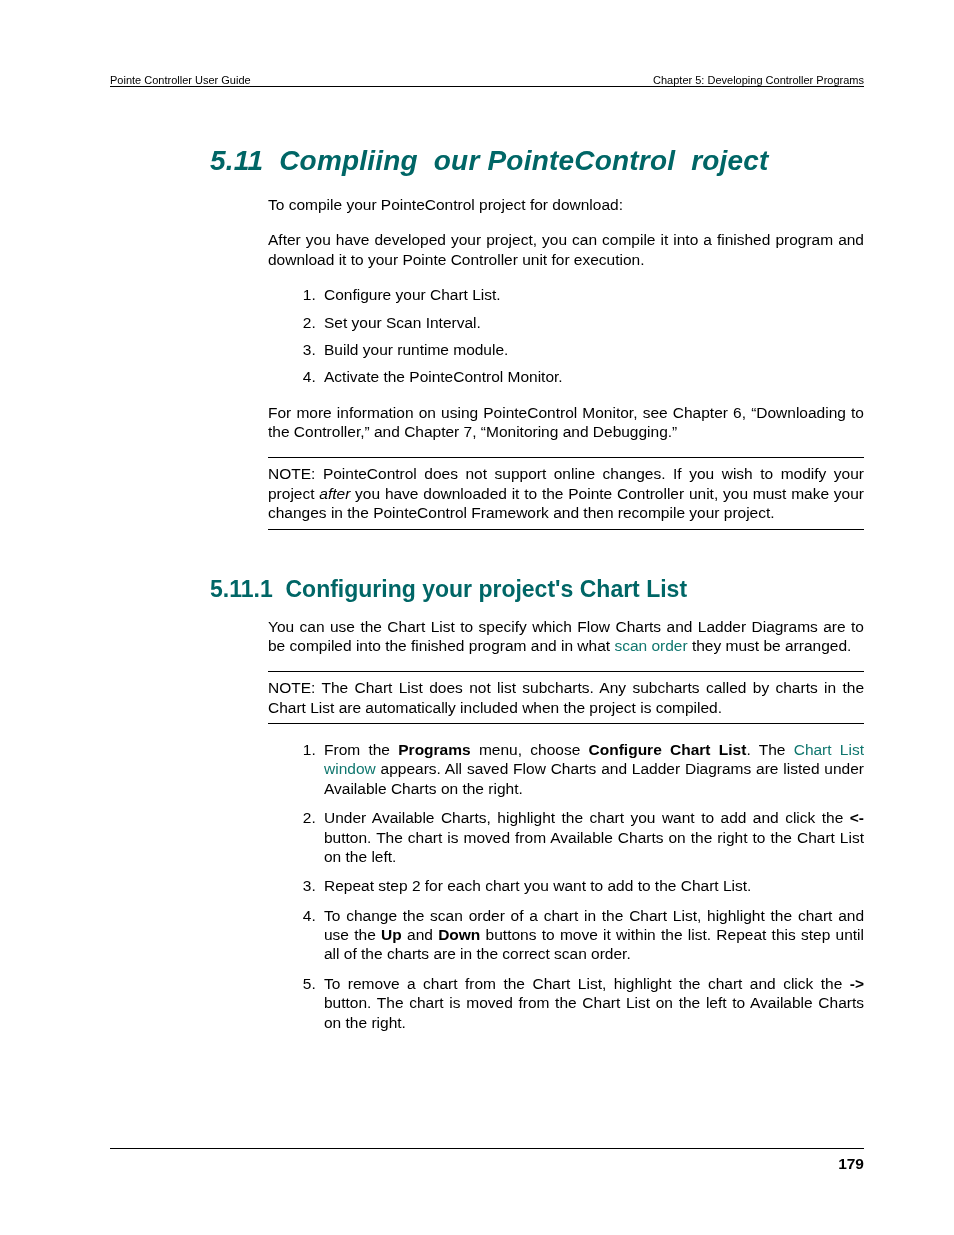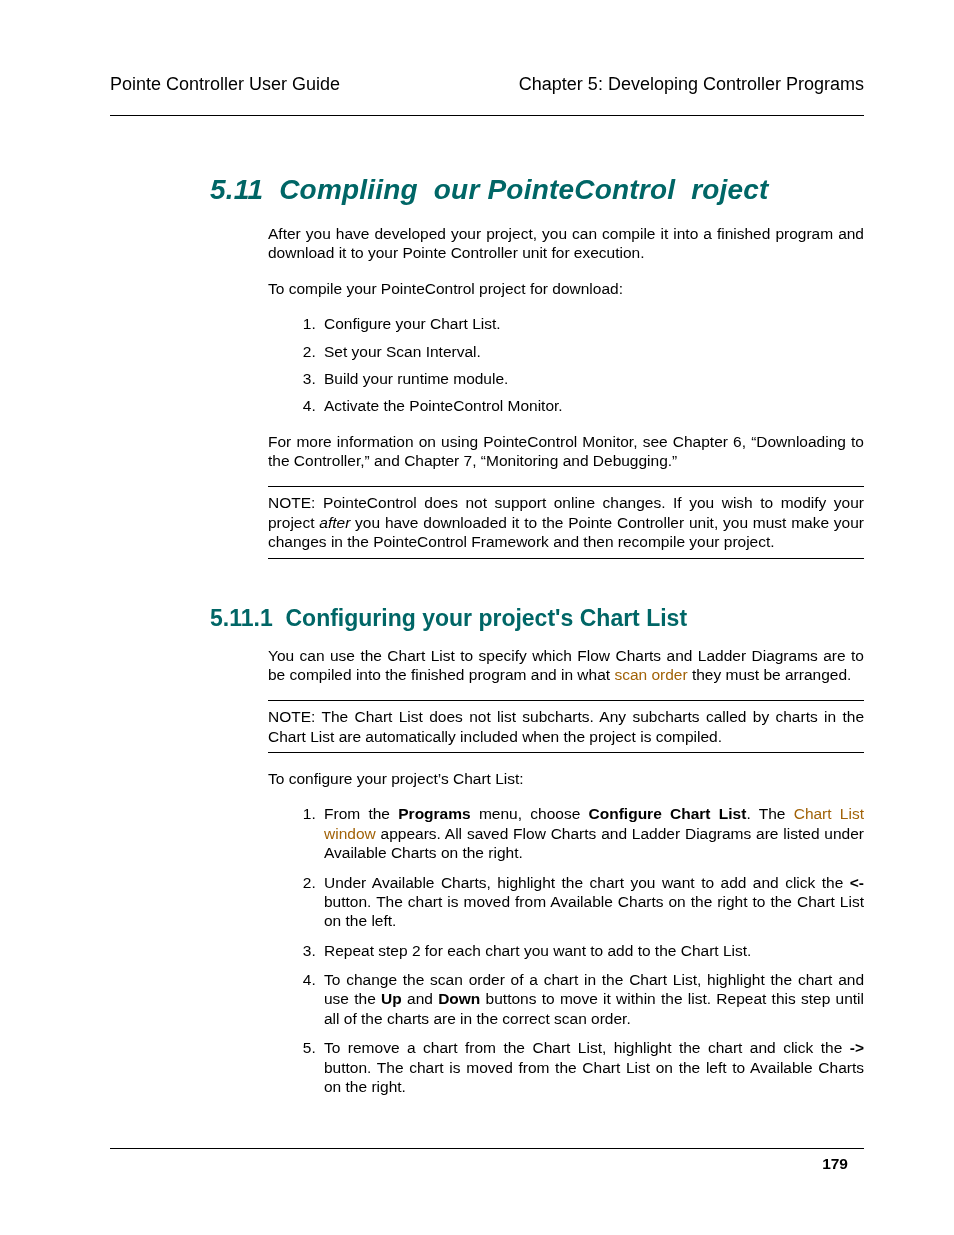--- a/index.html
+++ b/index.html
@@ -13,22 +13,22 @@
   .page {
     width: 954px;
     height: 1235px;
     position: relative;
     box-sizing: border-box;
     padding: 74px 90px 60px 110px;
   }
   .hdr {
     display: flex;
     justify-content: space-between;
-    font-size: 18px;
-    padding-bottom: 20px;
+    font-size: 11px;
+    padding-bottom: 0;
     border-bottom: 1.5px solid #000;
   }
   .hdr-left { font-weight: 400; }
   .hdr-right { font-weight: 400; }
 
   .content {
     padding-left: 158px;
     padding-top: 58px;
   }
 
@@ -70,32 +70,32 @@
     font-size: 15.5px;
     line-height: 1.25;
   }
   ol.numlist li {
     margin-bottom: 10px;
     padding-left: 4px;
     text-align: justify;
   }
   ol.numlist.tight li { margin-bottom: 8px; }
   .bold { font-weight: 700; }
-  .link { color: #a16207; }
+  .link { color: #0f766e; }
 
   .ftr-line {
     position: absolute;
     left: 110px;
     right: 90px;
     bottom: 86px;
     border-top: 1.5px solid #000;
   }
   .ftr-num {
     position: absolute;
-    right: 106px;
+    right: 90px;
     bottom: 62px;
     font-weight: 700;
     font-size: 15.5px;
   }
 </style>
 </head>
 <body>
 
 <div class="page">
 
@@ -103,22 +103,22 @@
     <span class="hdr-left">Pointe Controller User Guide</span>
     <span class="hdr-right">Chapter 5: Developing Controller Programs</span>
   </div>
 
   <div class="content">
 
     <h1 class="section">
       <span>5.11</span>&nbsp;&nbsp;<span>Compliing &nbsp;our PointeControl &nbsp;roject</span>
     </h1>
 
+    <p class="body" style="text-align:left;">To compile your PointeControl project for download:</p>
     <p class="body">After you have developed your project, you can compile it into a finished program and download it to your Pointe Controller unit for execution.</p>
-    <p class="body" style="text-align:left;">To compile your PointeControl project for download:</p>
 
     <ol class="numlist tight">
       <li>Configure your Chart List.</li>
       <li>Set your Scan Interval.</li>
       <li>Build your runtime module.</li>
       <li>Activate the PointeControl Monitor.</li>
     </ol>
 
     <p class="body">For more information on using PointeControl Monitor, see Chapter 6, “Downloading to the Controller,” and Chapter 7, “Monitoring and Debugging.”</p>
 
@@ -133,21 +133,20 @@
     </h2>
 
     <p class="body">
       <span>You can use the Chart List to specify which Flow Charts and Ladder Diagrams are to be compiled into the finished program and in what </span><span class="link">scan order</span><span> they must be arranged.</span>
     </p>
 
     <div class="note-box">
       <p>NOTE: The Chart List does not list subcharts. Any subcharts called by charts in the Chart List are automatically included when the project is compiled.</p>
     </div>
 
-    <p class="body" style="text-align:left;">To configure your project’s Chart List:</p>
 
     <ol class="numlist">
       <li>
         <span>From the </span><span class="bold">Programs</span><span> menu, choose </span><span class="bold">Configure Chart List</span><span>. The </span><span class="link">Chart List window</span><span> appears. All saved Flow Charts and Ladder Diagrams are listed under Available Charts on the right.</span>
       </li>
       <li>
         <span>Under Available Charts, highlight the chart you want to add and click the </span><span class="bold">&lt;-</span><span> button. The chart is moved from Available Charts on the right to the Chart List on the left.</span>
       </li>
       <li>Repeat step 2 for each chart you want to add to the Chart List.</li>
       <li>

